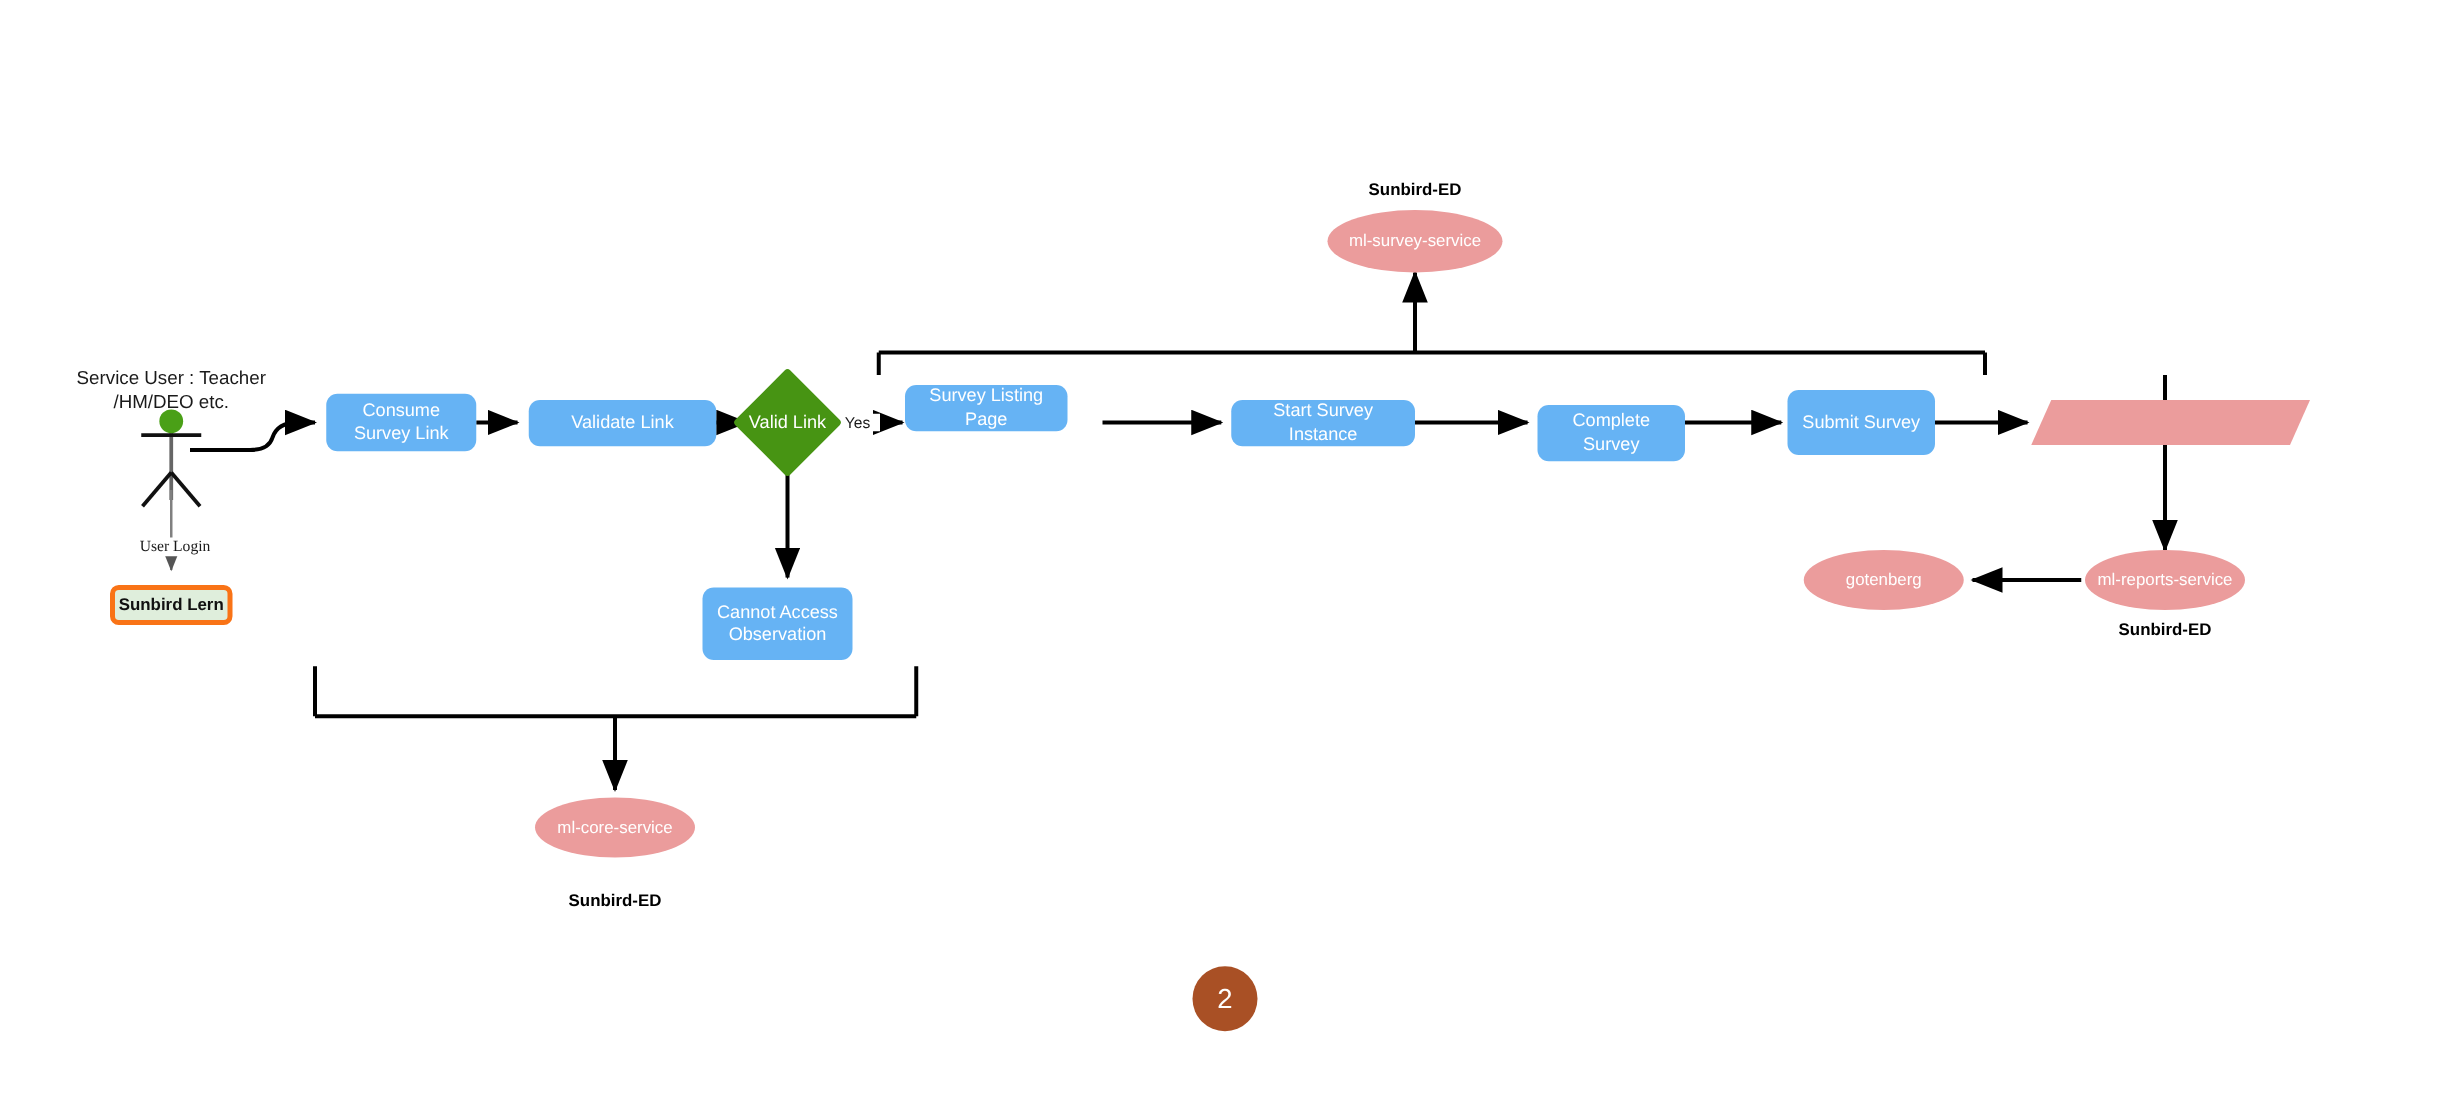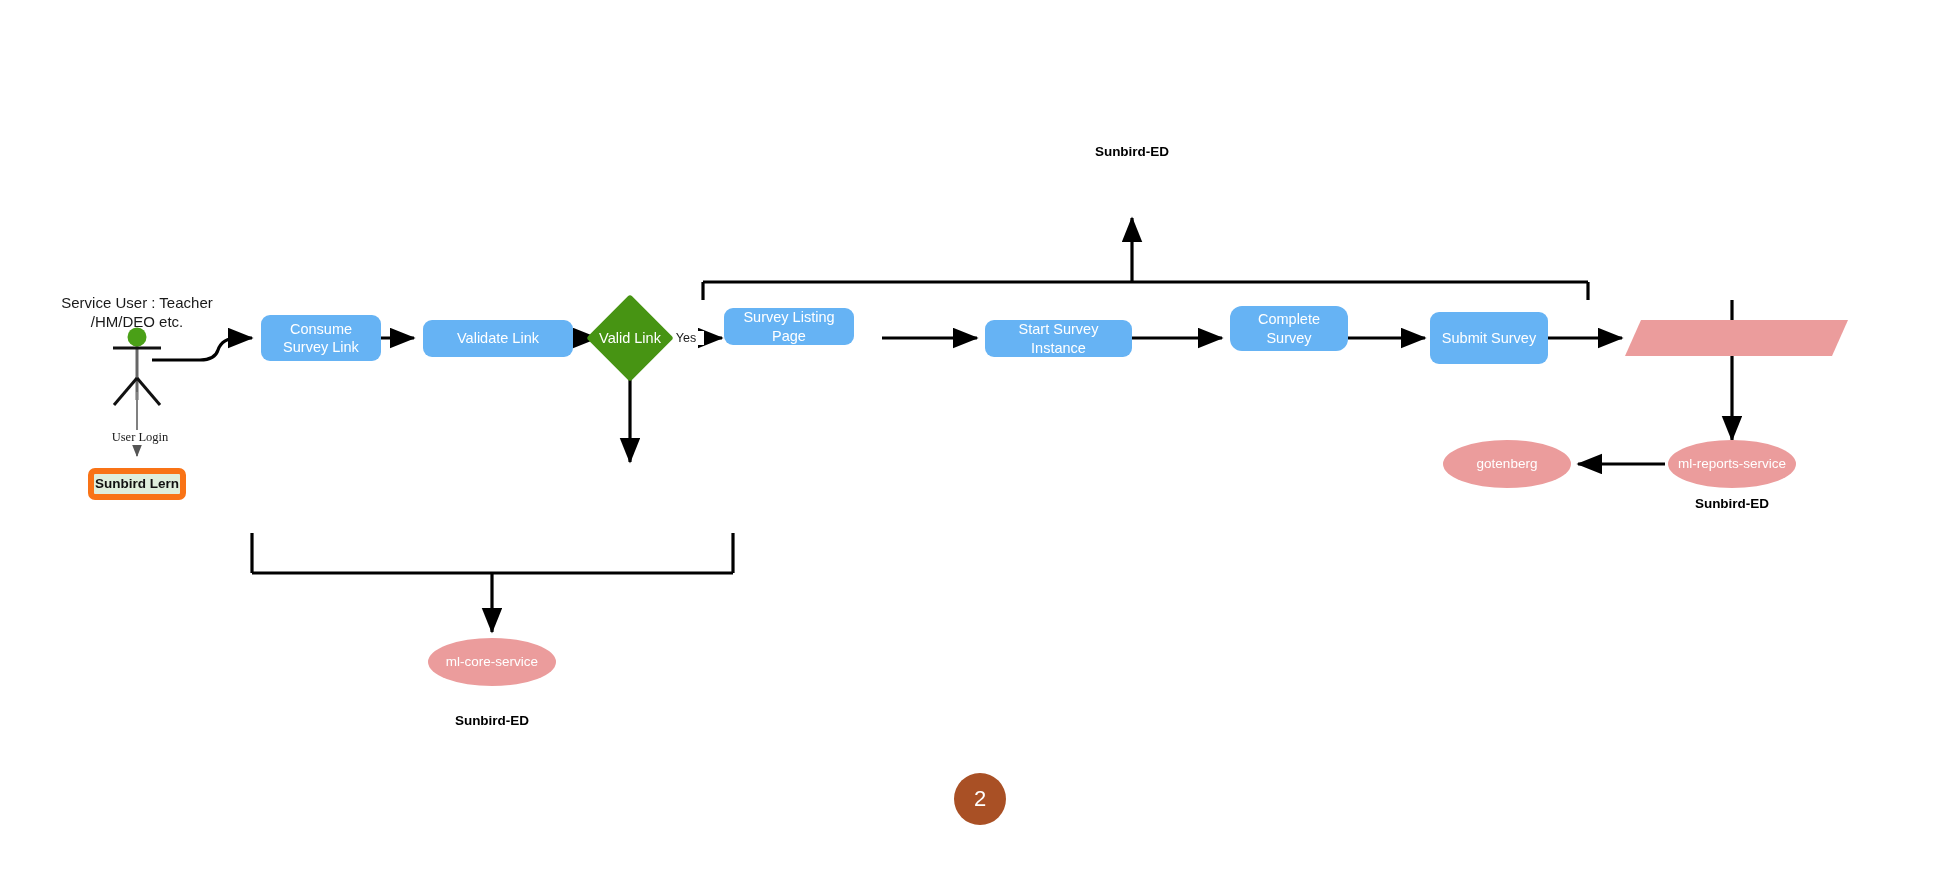--- a/index.html
+++ b/index.html
@@ -64,21 +64,21 @@
     z-index: 1;
   }
   .service {
     color: #ffffff;
     font-size: 13.5px;
     background: #eb9c9c;
     border-radius: 50%;
   }
   .lern-box {
     background: #dfeedc;
-    border: 6px solid #f97316;
+    border: 4px solid #f97316;
     border-radius: 7px;
     color: #111111;
     font-weight: bold;
     font-size: 13.5px;
   }
   .para-wrap {
     position: absolute;
   }
   .para-label {
     position: absolute;
@@ -208,28 +208,31 @@
     <span class="dlabel">Valid
 Link</span>
   </div>
 
   <div class="edge-label" style="left:668px; top:331px; width:32px;">Yes</div>
 
   <div class="node proc" style="left:724px; top:308px; width:130px; height:37px;">Survey Listing Page</div>
 
   <div class="node proc" style="left:985px; top:320px; width:147px; height:37px;text-align:center;">Start Survey Instance</div>
 
-  <div class="node proc" style="left:1230px; top:306px; width:118px; height:45px;border-radius:12px;">Complete Survey</div>
+  <div class="node proc" style="left:1230px; top:324px; width:118px; height:45px;">Complete Survey</div>
 
   <div class="node proc" style="left:1430px; top:312px; width:118px; height:52px;">Submit Survey</div>
 
 
+  <div class="node proc" style="left:562px; top:470px; width:120px; height:58px;">Cannot Access
+Observation</div>
 
   <div class="bold-label" style="left:1042px; top:144px; width:180px;">Sunbird-ED</div>
 
+  <div class="node service" style="left:1062px; top:168px; width:140px; height:50px;">ml-survey-service</div>
 
   <div class="node service" style="left:428px; top:638px; width:128px; height:48px;">ml-core-service</div>
 
   <div class="bold-label" style="left:402px; top:713px; width:180px;">Sunbird-ED</div>
 
   <div class="node service" style="left:1668px; top:440px; width:128px; height:48px;">ml-reports-service</div>
 
   <div class="bold-label" style="left:1642px; top:496px; width:180px;">Sunbird-ED</div>
 
   <div class="node service" style="left:1443px; top:440px; width:128px; height:48px;">gotenberg</div>

